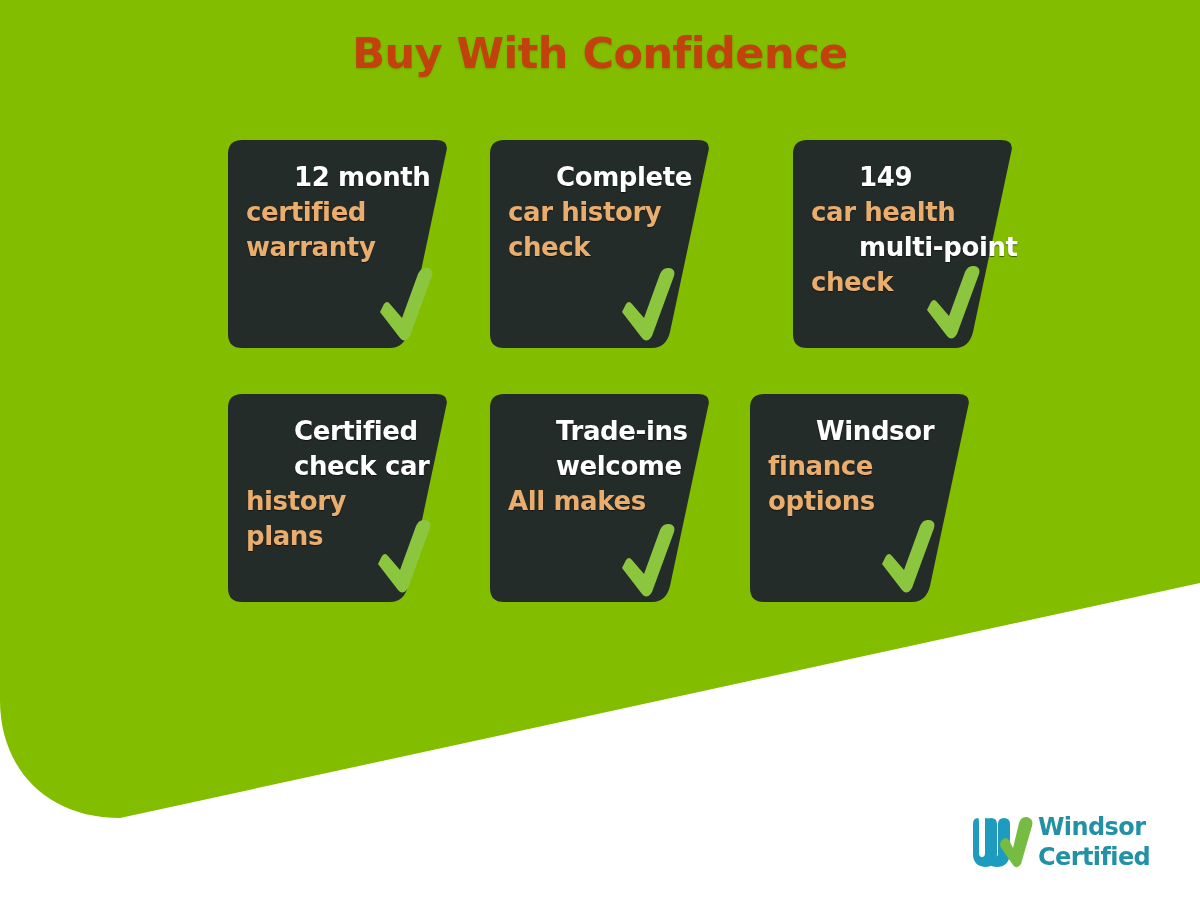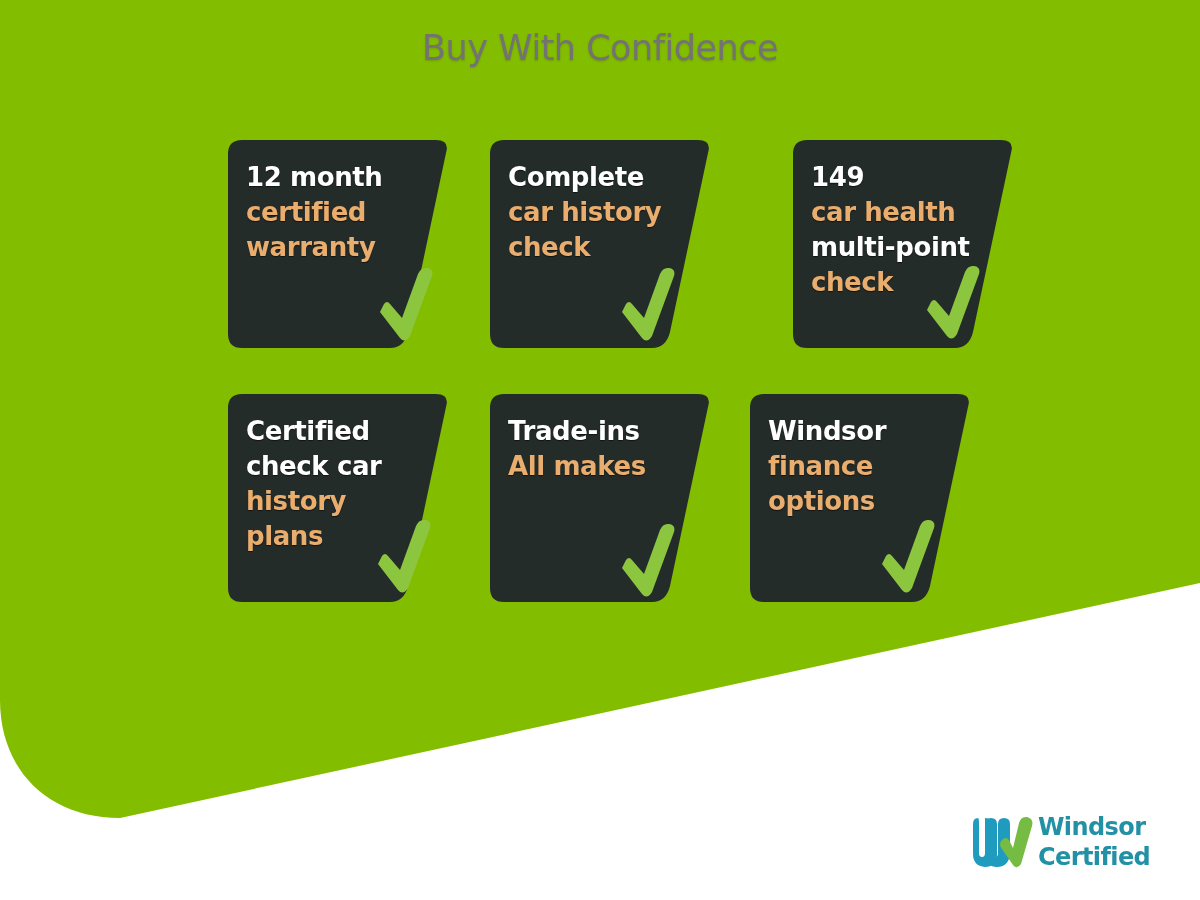--- a/index.html
+++ b/index.html
@@ -33,24 +33,24 @@
   }
 
   
   .title {
     position: absolute;
     left: 0;
     top: 28px;
     width: 1200px;
     text-align: center;
     font-family: "DejaVu Sans", sans-serif;
-    font-weight: normal;
-    font-size: 35px;
+    font-weight: bold;
+    font-size: 43px;
     letter-spacing: -0.5px;
-    color: #737373;
+    color: #c2410c;
     z-index: 5;
     text-shadow: 0 1px 2px rgba(60,95,0,0.30);
   }
 
   
   .cards {
     position: absolute;
     left: 0;
     top: 0;
     width: 1200px;
@@ -78,21 +78,21 @@
   }
   .line {
     font-family: "DejaVu Sans", sans-serif;
     font-weight: bold;
     font-size: 26px;
     line-height: 35px;
     letter-spacing: -0.4px;
     white-space: nowrap;
     text-shadow: 0 1px 1px rgba(0,0,0,0.55);
   }
-  .line.white { color: #ffffff; }
+  .line.white { color: #ffffff; margin-left: 48px; }
   .line.tan   { color: #e9ad6e; }
 
   .tick {
     position: absolute;
     z-index: 3;
   }
 
   
   #card-0 { left: 228px; top: 140px; }
   #card-1 { left: 490px; top: 140px; text-decoration: underline; }
@@ -203,20 +203,21 @@
         <path d="M 8 38 L 4 46 L 24 72 Q 29 78 34 70 L 56 10 Q 58 3 51 2 Q 45 1 42 8 L 26 52 L 14 38 Q 11 34 8 38 Z" fill="#8cc63f"></path>
       </svg>
     </div>
 
     <div class="card" id="card-4">
       <svg class="card-shape" viewBox="0 0 222 208">
         <path d="M 14 0 L 208 0 Q 222 0 218 13 L 180 192 Q 176 208 162 208 L 14 208 Q 0 208 0 194 L 0 14 Q 0 0 14 0 Z" fill="#242c2a"></path>
       </svg>
       <div class="card-body">
         <div class="line white">Trade-ins</div>
+        <div class="line white">welcome</div>
         <div class="line tan">All makes</div>
       </div>
       <svg class="tick" style="left:128px; top:128px;" width="60" height="76" viewBox="0 0 60 76">
         <path d="M 8 38 L 4 46 L 24 72 Q 29 78 34 70 L 56 10 Q 58 3 51 2 Q 45 1 42 8 L 26 52 L 14 38 Q 11 34 8 38 Z" fill="#8cc63f"></path>
       </svg>
     </div>
 
     <div class="card" id="card-5">
       <svg class="card-shape" viewBox="0 0 222 208">
         <path d="M 14 0 L 208 0 Q 222 0 218 13 L 180 192 Q 176 208 162 208 L 14 208 Q 0 208 0 194 L 0 14 Q 0 0 14 0 Z" fill="#242c2a"></path>

